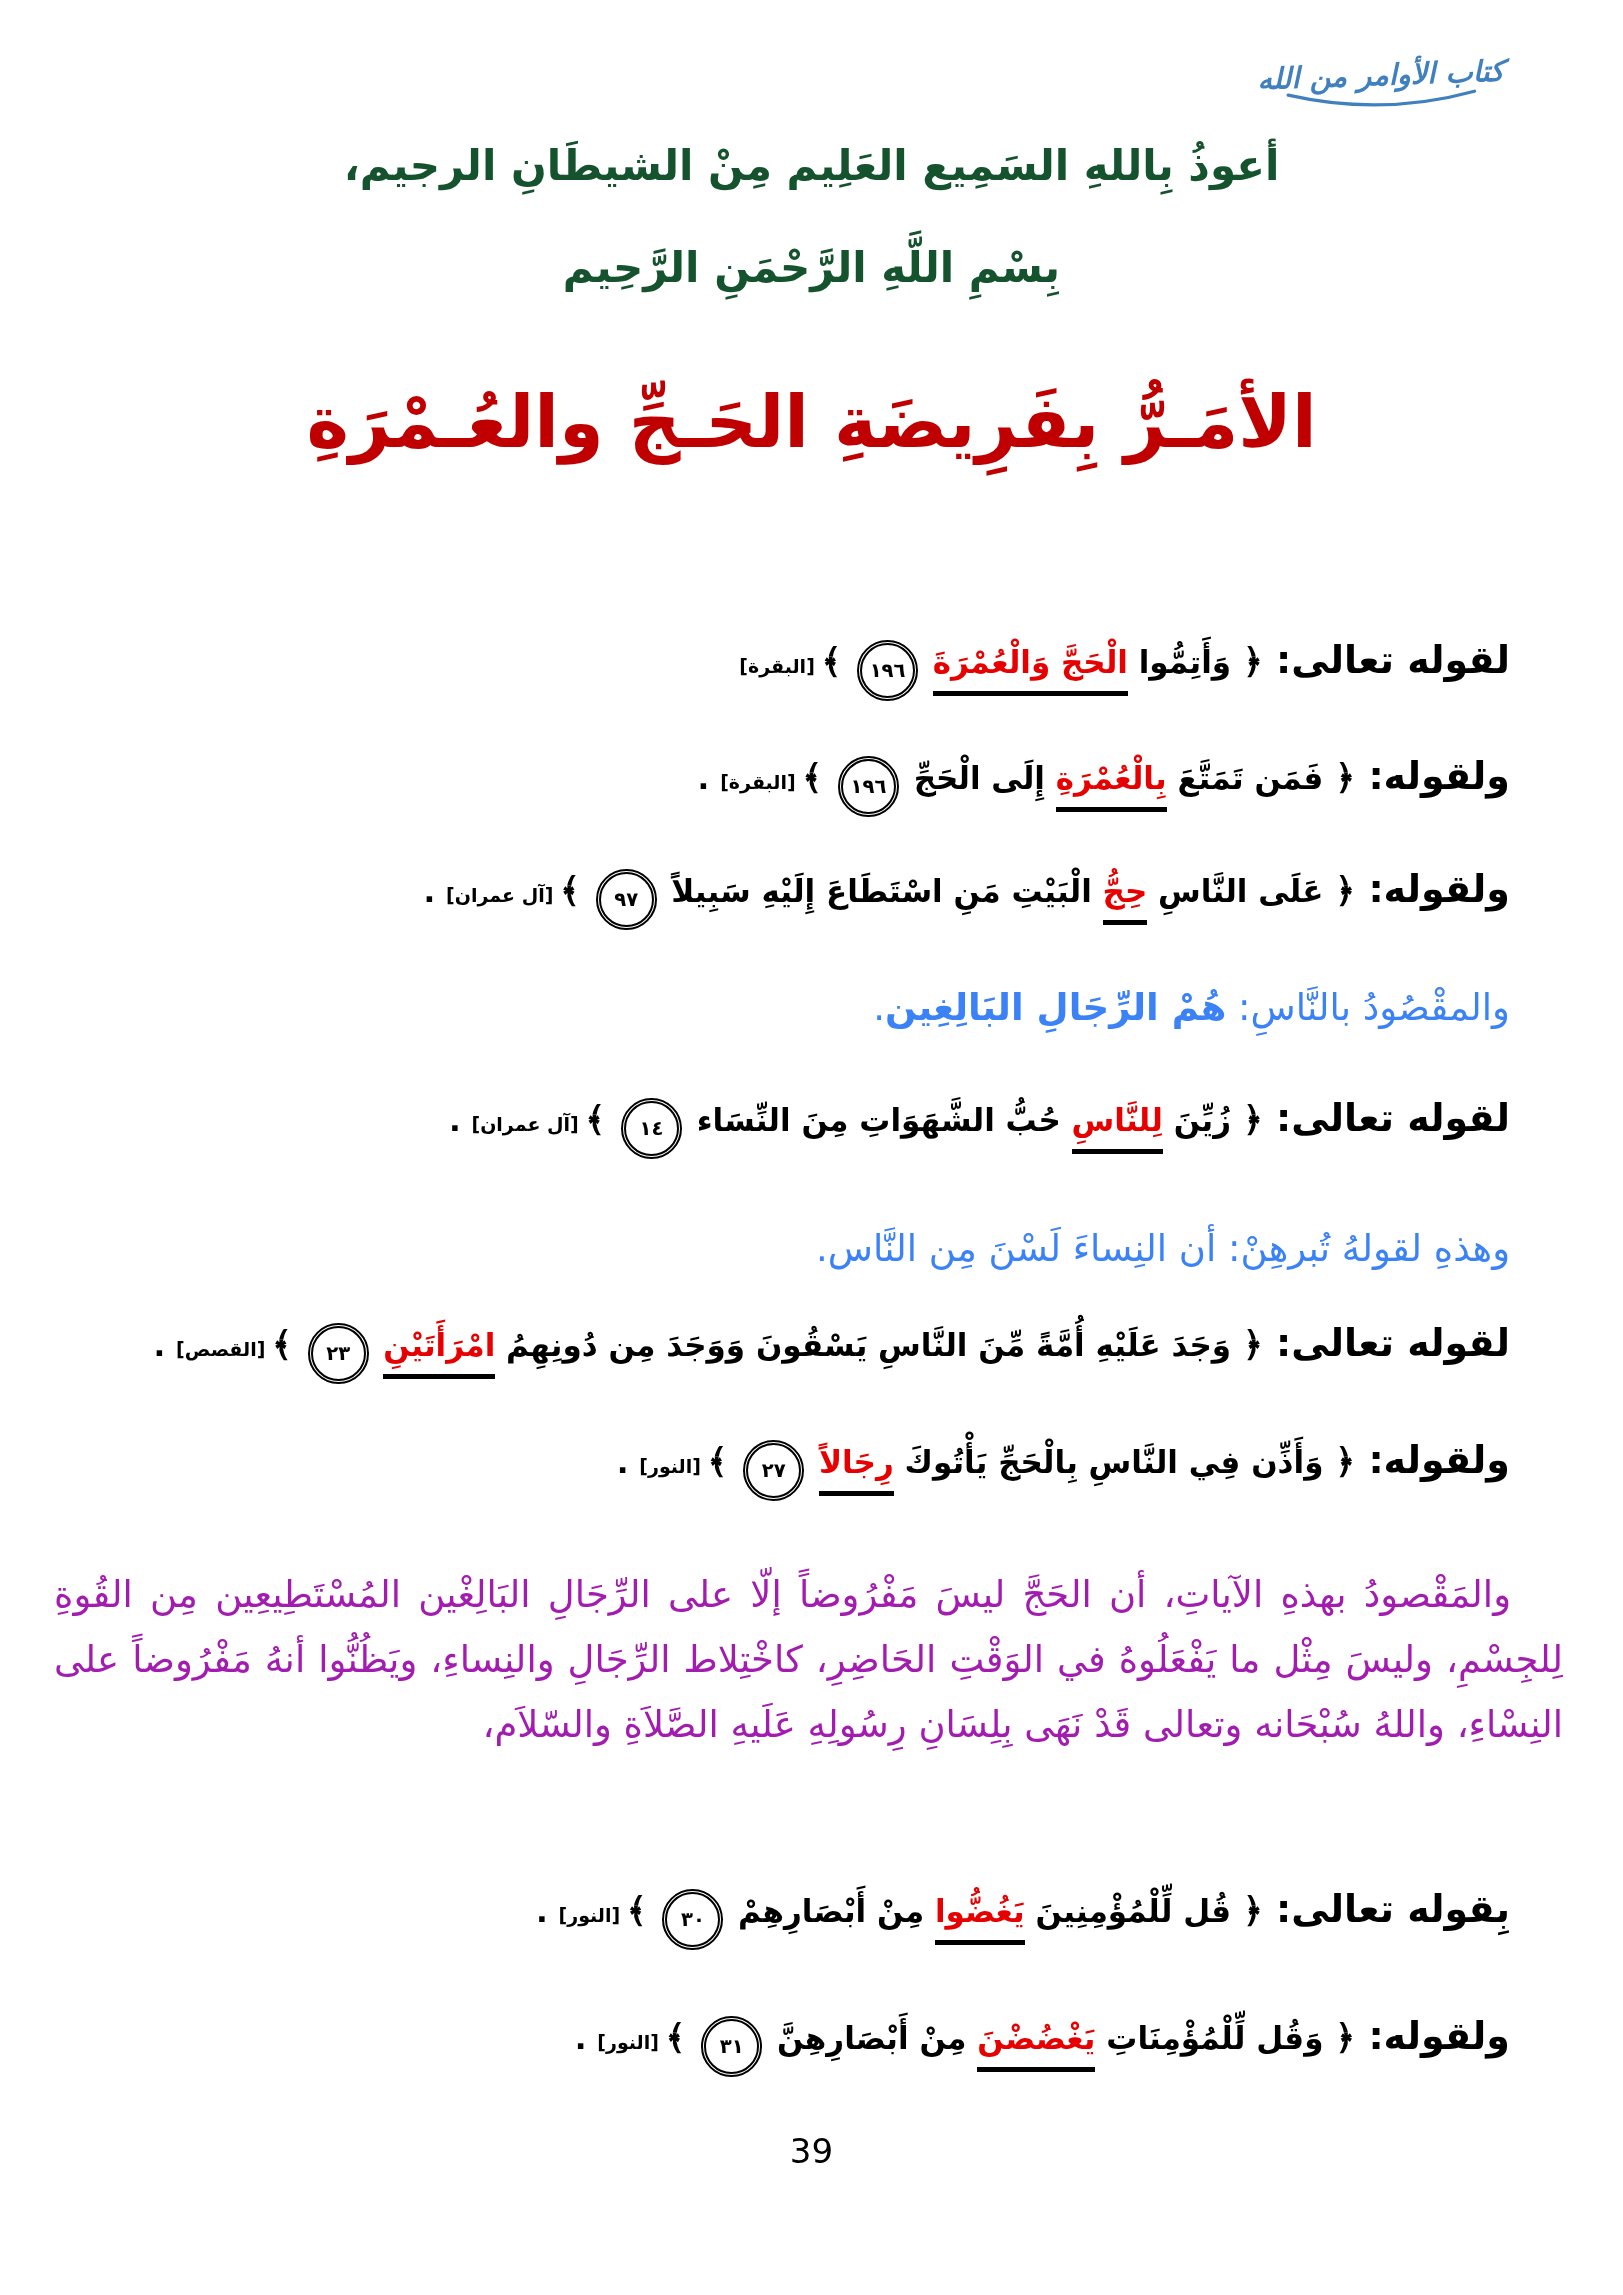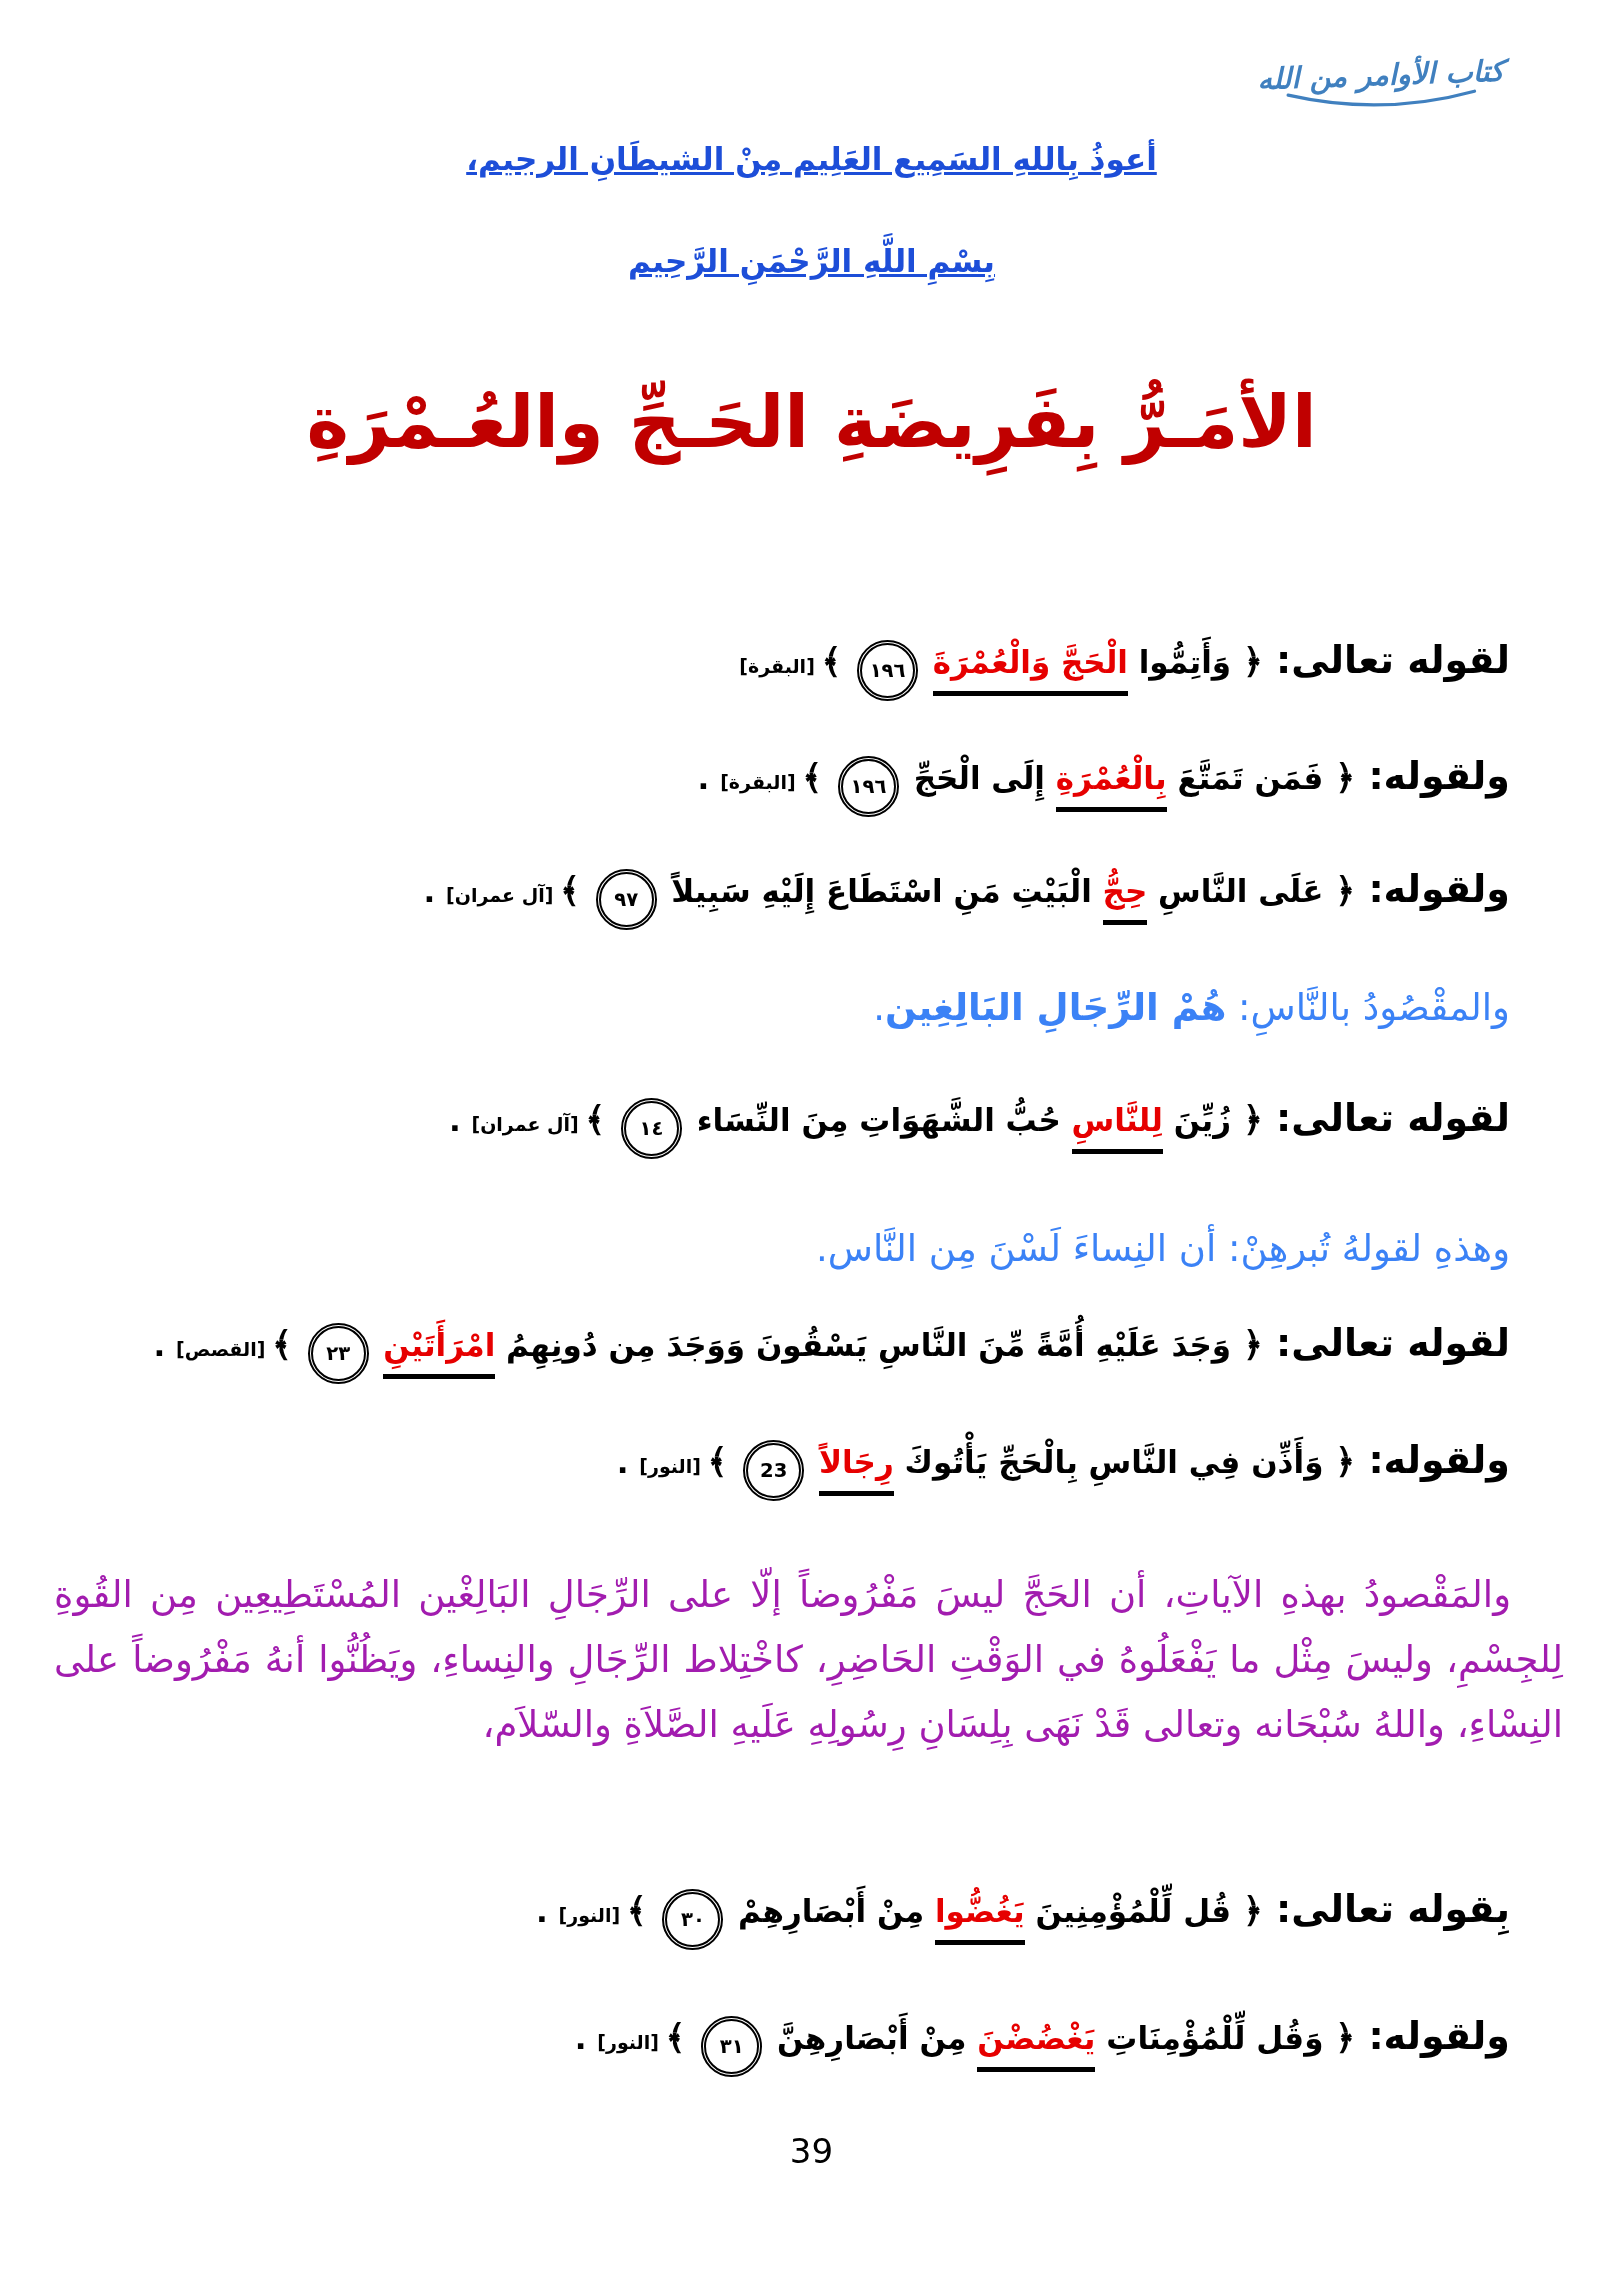--- a/index.html
+++ b/index.html
@@ -11,21 +11,21 @@
 
   
   .logo{
     top:58px;right:85px;width:314px;text-align:center;
     color:#4080bf;font-size:29px;font-weight:bold;font-style:italic;
     transform:rotate(-2deg);
   }
   .logo-swoosh{display:block;margin:-3.9px auto 0 auto;}
 
   
-  .hline{left:0;right:0;text-align:center;font-weight:bold;color:#1d4ed8;font-size:31px;text-decoration:underline;}
+  .hline{left:0;right:0;text-align:center;font-weight:bold;color:#14532d;font-size:42px;}
   .hline1{top:141px;}
   .hline2{top:243px;}
 
   
   .title{
     top:380px;left:0;right:0;text-align:center;
     color:#c00000;font-size:72px;font-weight:bold;
   }
 
   
@@ -87,21 +87,21 @@
 
 <div class="abs statement" style="top:986px">
   <span>والمقْصُودُ بالنَّاسِ: </span><span class="bold">هُمْ الرِّجَالِ البَالِغِين</span><span>.</span>
 </div>
 
 <div class="abs quote-line" style="top:1096px"><span class="q-label">لقوله تعالى: </span><span class="q-bracket">﴿ </span><span class="q-text">زُيِّنَ </span><span class="q-text q-red">لِلنَّاسِ</span><span class="q-text"> حُبُّ الشَّهَوَاتِ مِنَ النِّسَاء</span><span class="q-text"> </span><span class="q-medallion">١٤</span><span class="q-bracket"> ﴾</span><span class="q-source"> [آل عمران]</span><span class="q-end"> .</span></div>
 
 <div class="abs statement" style="top:1227px">وهذهِ لقولهُ تُبرهِنْ: أن النِساءَ لَسْنَ مِن النَّاس.</div>
 
 <div class="abs quote-line" style="top:1321px"><span class="q-label">لقوله تعالى: </span><span class="q-bracket">﴿ </span><span class="q-text">وَجَدَ عَلَيْهِ أُمَّةً مِّنَ النَّاسِ يَسْقُونَ وَوَجَدَ مِن دُونِهِمُ </span><span class="q-text q-red">امْرَأَتَيْنِ</span><span class="q-text"> </span><span class="q-medallion">٢٣</span><span class="q-bracket"> ﴾</span><span class="q-source"> [القصص]</span><span class="q-end"> .</span></div>
-<div class="abs quote-line" style="top:1438px"><span class="q-label">ولقوله: </span><span class="q-bracket">﴿ </span><span class="q-text">وَأَذِّن فِي النَّاسِ بِالْحَجِّ يَأْتُوكَ </span><span class="q-text q-red">رِجَالاً</span><span class="q-text"> </span><span class="q-medallion">23</span><span class="q-bracket"> ﴾</span><span class="q-source"> [النور]</span><span class="q-end"> .</span></div>
+<div class="abs quote-line" style="top:1438px"><span class="q-label">ولقوله: </span><span class="q-bracket">﴿ </span><span class="q-text">وَأَذِّن فِي النَّاسِ بِالْحَجِّ يَأْتُوكَ </span><span class="q-text q-red">رِجَالاً</span><span class="q-text"> </span><span class="q-medallion">٢٧</span><span class="q-bracket"> ﴾</span><span class="q-source"> [النور]</span><span class="q-end"> .</span></div>
 
 <div class="abs paragraph">والمَقْصودُ بهذهِ الآياتِ، أن الحَجَّ ليسَ مَفْرُوضاً إلّا على الرِّجَالِ البَالِغْين المُسْتَطِيعِين مِن القُوةِ لِلجِسْمِ، وليسَ مِثْل ما يَفْعَلُوهُ في الوَقْتِ الحَاضِرِ، كاخْتِلاط الرِّجَالِ والنِساءِ، ويَظُنُّوا أنهُ مَفْرُوضاً على النِسْاءِ، واللهُ سُبْحَانه وتعالى قَدْ نَهَى بِلِسَانِ رِسُولِهِ عَلَيهِ الصَّلاَةِ والسّلاَم،</div>
 
 <div class="abs quote-line" style="top:1887px"><span class="q-label">بِقوله تعالى: </span><span class="q-bracket">﴿ </span><span class="q-text">قُل لِّلْمُؤْمِنِينَ </span><span class="q-text q-red">يَغُضُّوا</span><span class="q-text"> مِنْ أَبْصَارِهِمْ</span><span class="q-text"> </span><span class="q-medallion">٣٠</span><span class="q-bracket"> ﴾</span><span class="q-source"> [النور]</span><span class="q-end"> .</span></div>
 <div class="abs quote-line" style="top:2014px"><span class="q-label">ولقوله: </span><span class="q-bracket">﴿ </span><span class="q-text">وَقُل لِّلْمُؤْمِنَاتِ </span><span class="q-text q-red">يَغْضُضْنَ</span><span class="q-text"> مِنْ أَبْصَارِهِنَّ</span><span class="q-text"> </span><span class="q-medallion">٣١</span><span class="q-bracket"> ﴾</span><span class="q-source"> [النور]</span><span class="q-end"> .</span></div>
 
 <div class="abs page-number">39</div>
 
 
 </body></html>

